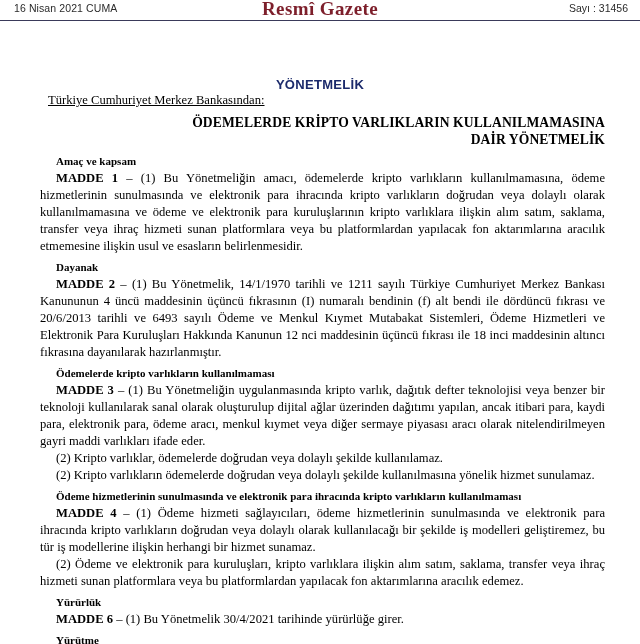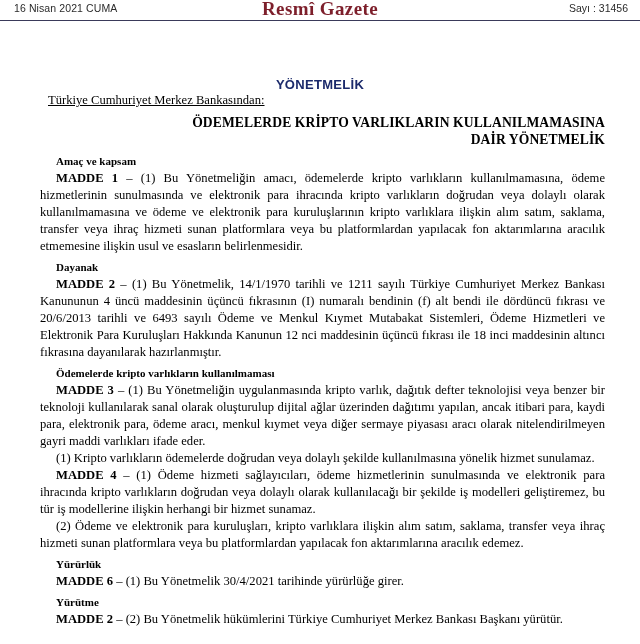--- a/index.html
+++ b/index.html
@@ -139,21 +139,23 @@
     <div>DAİR YÖNETMELİK</div>
   </div>
 
   <div id="sections-root">
       <div class="section-head">Amaç ve kapsam</div>
       <p class="body-par"><span class="lead">MADDE 1</span><span class="dash"> – </span><span>(1) Bu Yönetmeliğin amacı, ödemelerde kripto varlıkların kullanılmamasına, ödeme hizmetlerinin sunulmasında ve elektronik para ihracında kripto varlıkların doğrudan veya dolaylı olarak kullanılmamasına ve ödeme ve elektronik para kuruluşlarının kripto varlıklara ilişkin alım satım, saklama, transfer veya ihraç hizmeti sunan platformlara veya bu platformlardan yapılacak fon aktarımlarına aracılık etmemesine ilişkin usul ve esasların belirlenmesidir.</span></p>
       <div class="section-head">Dayanak</div>
       <p class="body-par"><span class="lead">MADDE 2</span><span class="dash"> – </span><span>(1) Bu Yönetmelik, 14/1/1970 tarihli ve 1211 sayılı Türkiye Cumhuriyet Merkez Bankası Kanununun 4 üncü maddesinin üçüncü fıkrasının (I) numaralı bendinin (f) alt bendi ile dördüncü fıkrası ve 20/6/2013 tarihli ve 6493 sayılı Ödeme ve Menkul Kıymet Mutabakat Sistemleri, Ödeme Hizmetleri ve Elektronik Para Kuruluşları Hakkında Kanunun 12 nci maddesinin üçüncü fıkrası ile 18 inci maddesinin altıncı fıkrasına dayanılarak hazırlanmıştır.</span></p>
       <div class="section-head">Ödemelerde kripto varlıkların kullanılmaması</div>
       <p class="body-par"><span class="lead">MADDE 3</span><span class="dash"> – </span><span>(1) Bu Yönetmeliğin uygulanmasında kripto varlık, dağıtık defter teknolojisi veya benzer bir teknoloji kullanılarak sanal olarak oluşturulup dijital ağlar üzerinden dağıtımı yapılan, ancak itibari para, kaydi para, elektronik para, ödeme aracı, menkul kıymet veya diğer sermaye piyasası aracı olarak nitelendirilmeyen gayri maddi varlıkları ifade eder.</span></p>
-      <p class="body-par"><span>(1) Kripto varlıkların ödemelerde doğrudan veya dolaylı şekilde kullanılmasına yönelik hizmet sunulamaz.</span></p>
+      <p class="body-par"><span>(2) Kripto varlıklar, ödemelerde doğrudan veya dolaylı şekilde kullanılamaz.</span></p>
+      <p class="body-par"><span>(2) Kripto varlıkların ödemelerde doğrudan veya dolaylı şekilde kullanılmasına yönelik hizmet sunulamaz.</span></p>
+      <div class="section-head">Ödeme hizmetlerinin sunulmasında ve elektronik para ihracında kripto varlıkların kullanılmaması</div>
       <p class="body-par"><span class="lead">MADDE 4</span><span class="dash"> – </span><span>(1) Ödeme hizmeti sağlayıcıları, ödeme hizmetlerinin sunulmasında ve elektronik para ihracında kripto varlıkların doğrudan veya dolaylı olarak kullanılacağı bir şekilde iş modelleri geliştiremez, bu tür iş modellerine ilişkin herhangi bir hizmet sunamaz.</span></p>
       <p class="body-par"><span>(2) Ödeme ve elektronik para kuruluşları, kripto varlıklara ilişkin alım satım, saklama, transfer veya ihraç hizmeti sunan platformlara veya bu platformlardan yapılacak fon aktarımlarına aracılık edemez.</span></p>
       <div class="section-head">Yürürlük</div>
       <p class="body-par"><span class="lead">MADDE 6</span><span class="dash"> – </span><span>(1) Bu Yönetmelik 30/4/2021 tarihinde yürürlüğe girer.</span></p>
       <div class="section-head">Yürütme</div>
       <p class="body-par"><span class="lead">MADDE 2</span><span class="dash"> – </span><span>(2) Bu Yönetmelik hükümlerini Türkiye Cumhuriyet Merkez Bankası Başkanı yürütür.</span></p>
     </div>
 
 </div>
 

